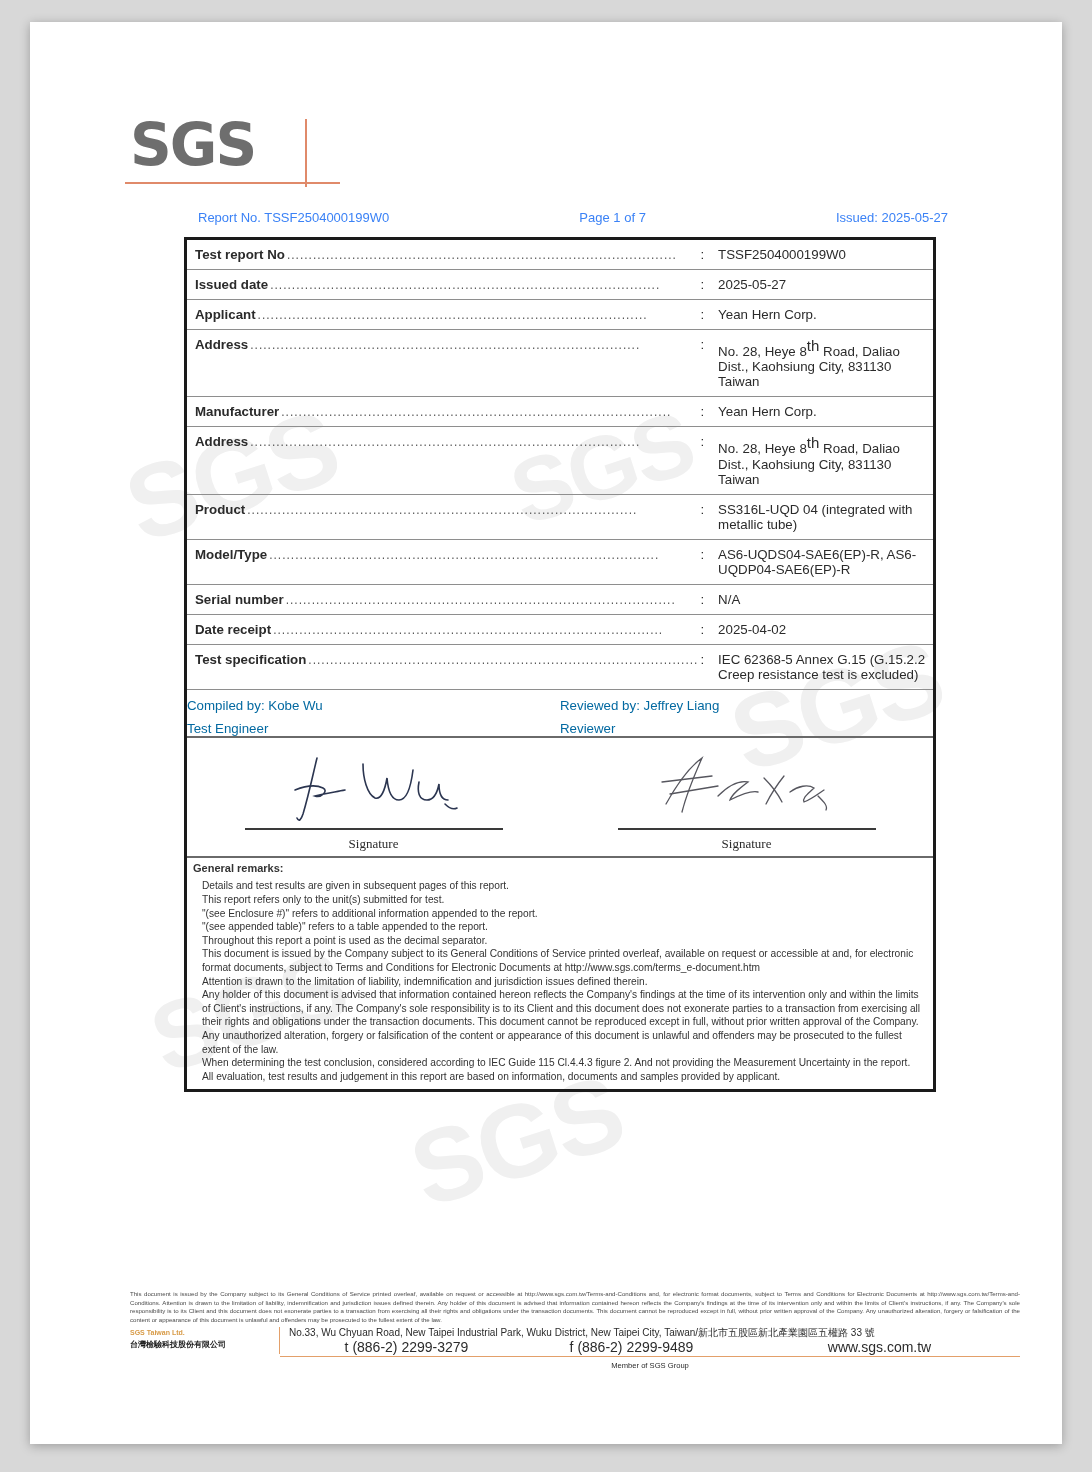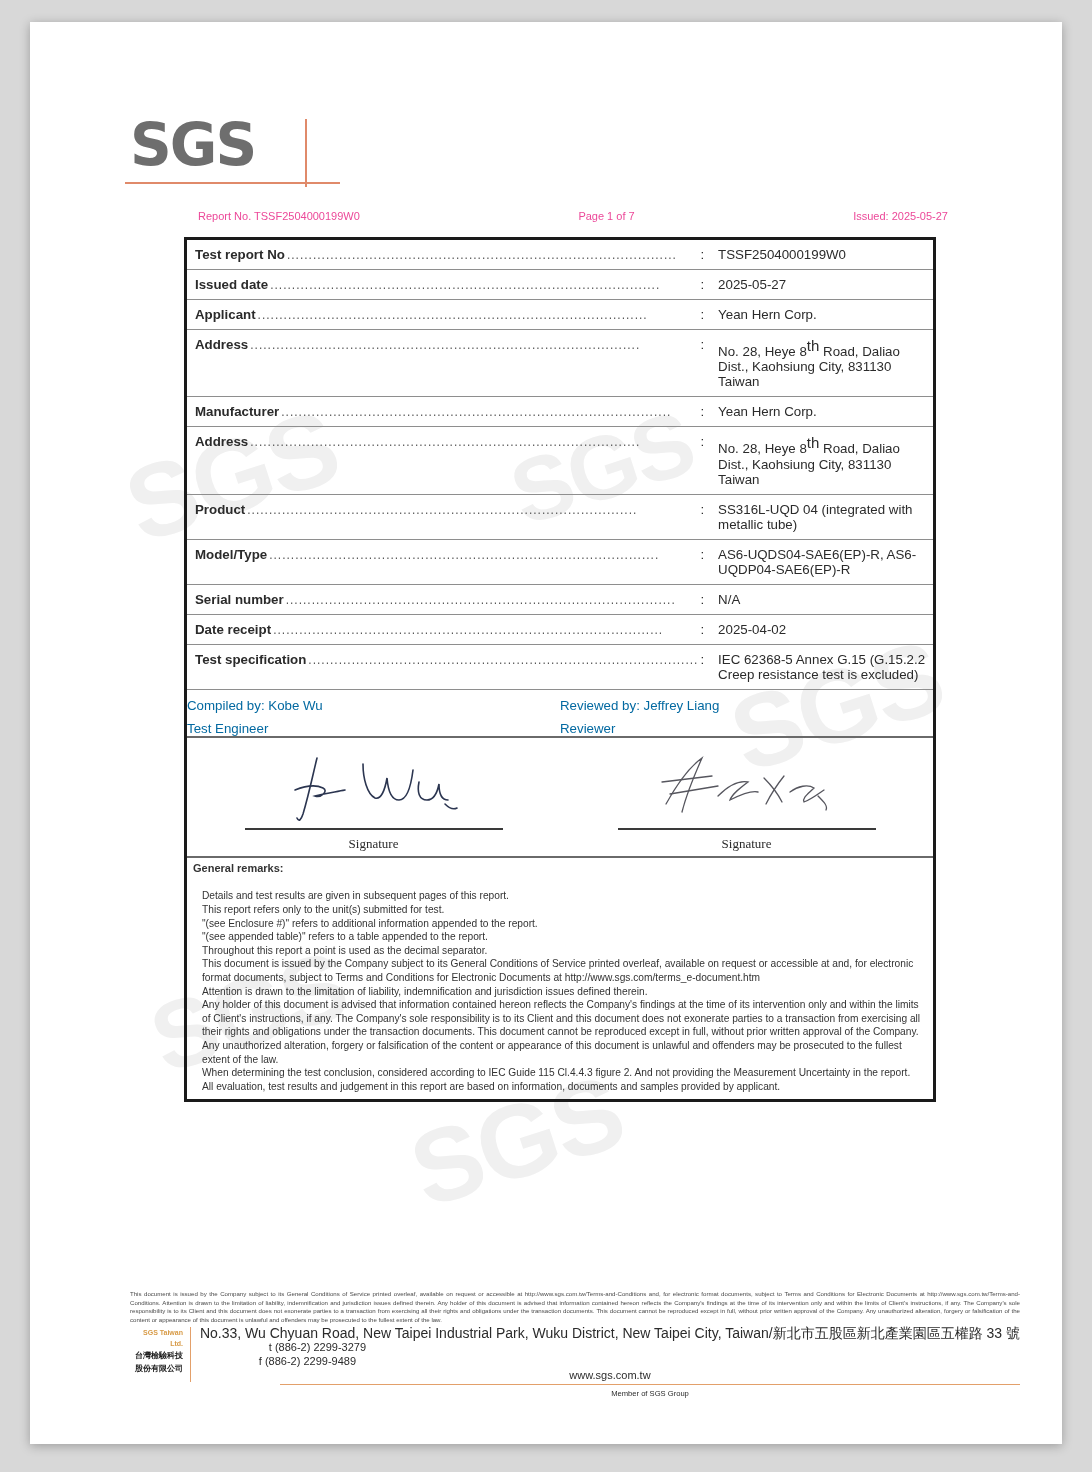--- a/index.html
+++ b/index.html
@@ -73,22 +73,22 @@
     background: #e08a6a;
   }
 
   #header-row {
     position: absolute;
     left: 168px;
     top: 188px;
     width: 750px;
     display: flex;
     justify-content: space-between;
-    font-size: 11px;
-    color: #ec4899;
+    font-size: 13px;
+    color: #3b82f6;
     z-index: 2;
   }
   #header-row span { white-space: nowrap; }
 
   
   #main-box {
     position: absolute;
     left: 154px;
     top: 215px;
     width: 752px;
@@ -187,21 +187,21 @@
   
   #remarks {
     padding: 4px 8px 6px 6px;
     font-size: 10.2px;
     line-height: 13.6px;
     color: #333;
   }
   #remarks .rm-title {
     font-weight: 700;
     font-size: 11px;
-    margin-bottom: 14px;
+    margin-bottom: 4px;
   }
   #remarks .rm-line {
     padding-left: 9px;
   }
 
   
   #footer {
     position: absolute;
     left: 100px;
     top: 1268px;
@@ -213,21 +213,21 @@
     line-height: 8.6px;
     color: #4a4a4a;
     text-align: justify;
   }
   #foot-addr {
     display: flex;
     margin-top: 3px;
   }
   #foot-left {
     width: 150px;
-    text-align: right;
+    text-align: left;
     padding-right: 7px;
     border-right: 1.5px solid #e3a06a;
     box-sizing: border-box;
   }
   #foot-left .co-en {
     font-size: 7px;
     font-weight: 700;
     color: #d79a46;
     line-height: 11px;
   }
@@ -235,32 +235,31 @@
     font-size: 8px;
     font-weight: 700;
     color: #1a1a1a;
     line-height: 13px;
   }
   #foot-right {
     flex: 1;
     padding-left: 9px;
   }
   #foot-right .addr {
-    font-size: 14px;
+    font-size: 10px;
     color: #2b2b2b;
     line-height: 12px;
     white-space: nowrap;
   }
   #foot-contact {
     display: flex;
-    font-size: 11px;
+    font-size: 14px;
     color: #2b2b2b;
     line-height: 14px;
     margin-top: 1px;
-    flex-direction: column;
   }
   #foot-contact .c1 { width: 235px; text-align: center; }
   #foot-contact .c2 { width: 215px; text-align: center; }
   #foot-contact .c3 { flex: 1; text-align: center; }
   #foot-underline {
     height: 1px;
     background: #e3a06a;
     margin: 2px 0 0 150px;
   }
   #foot-member {

